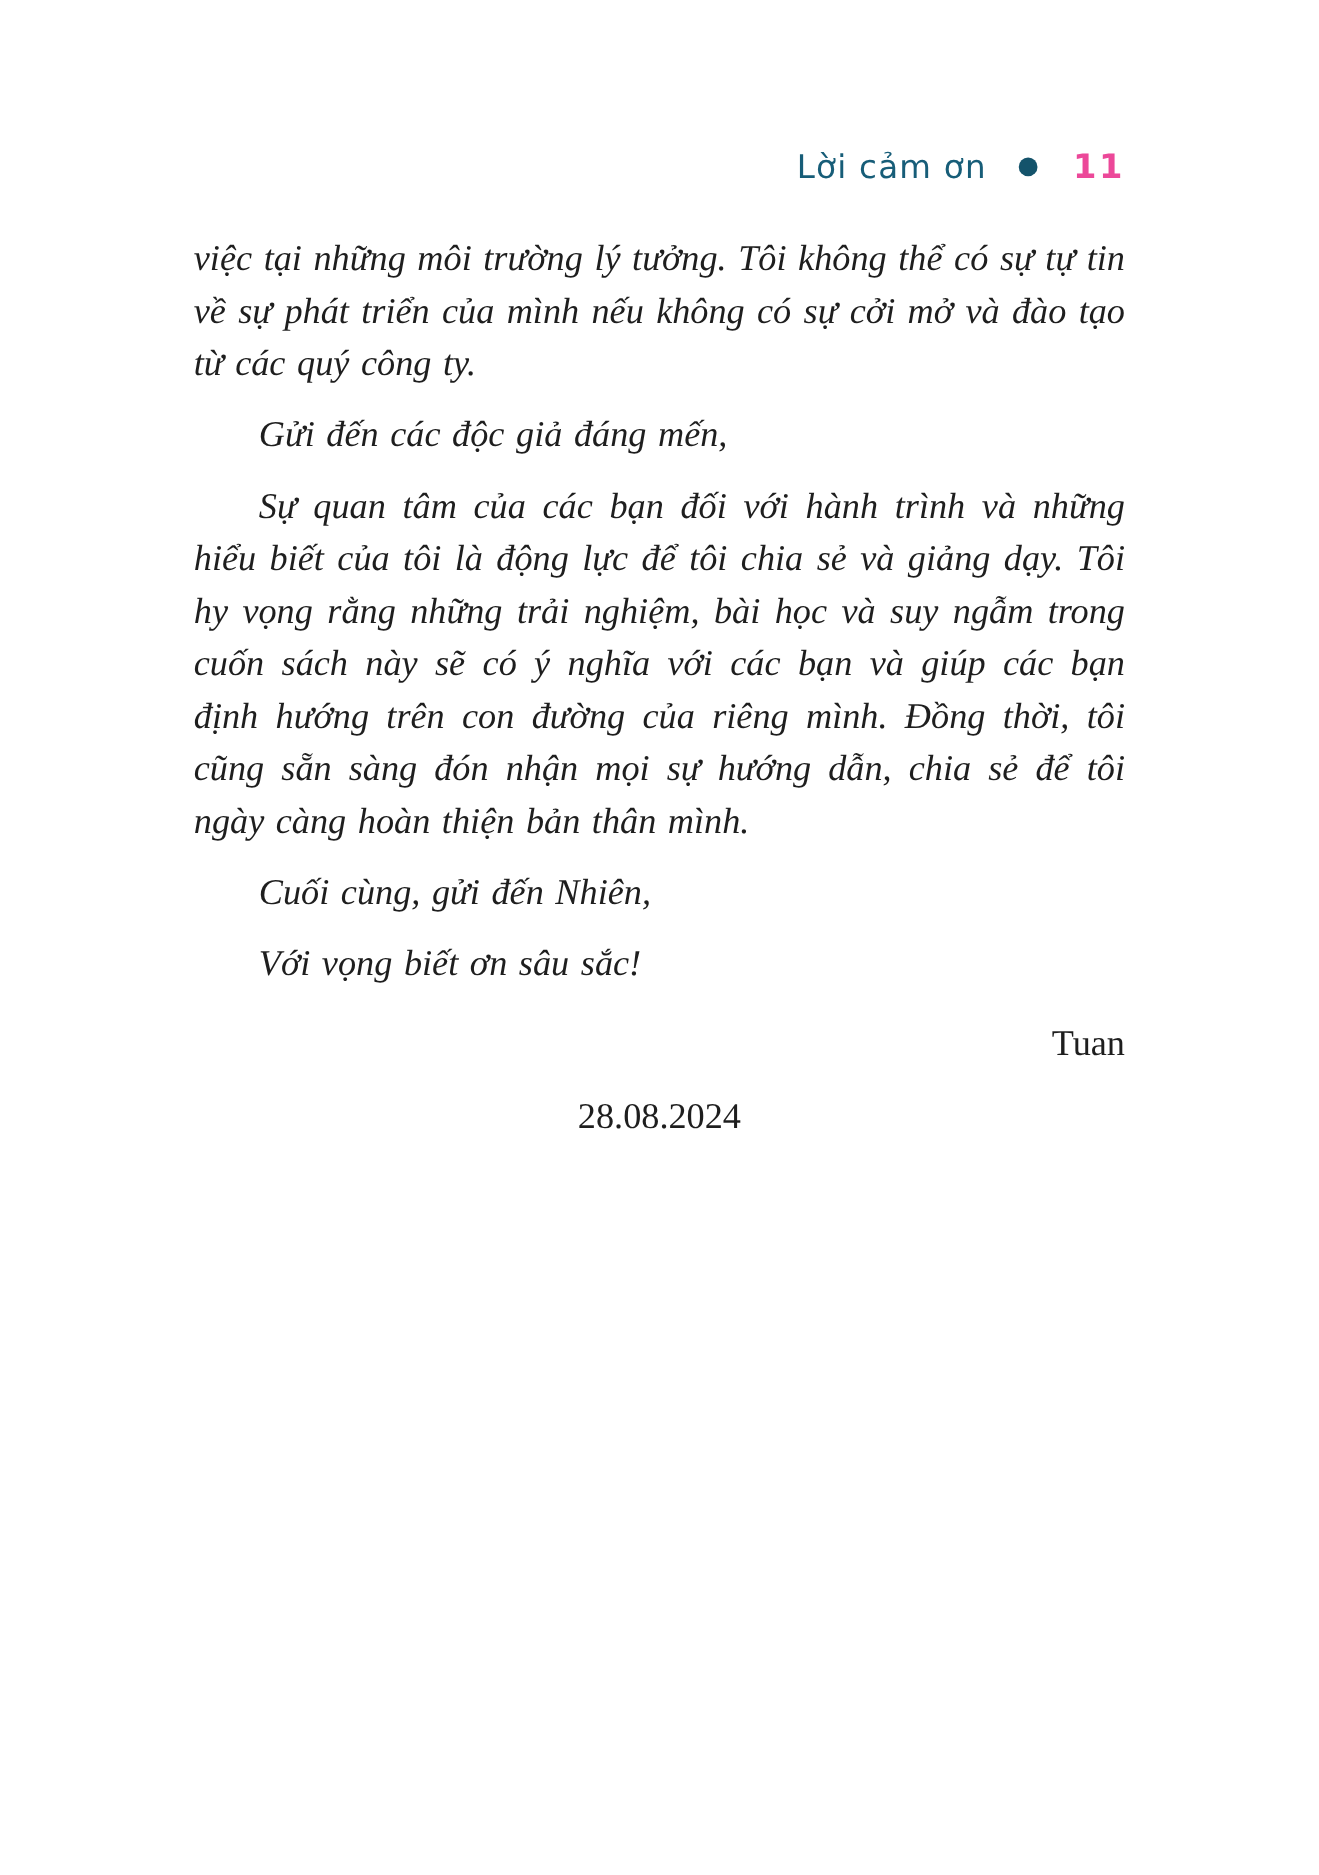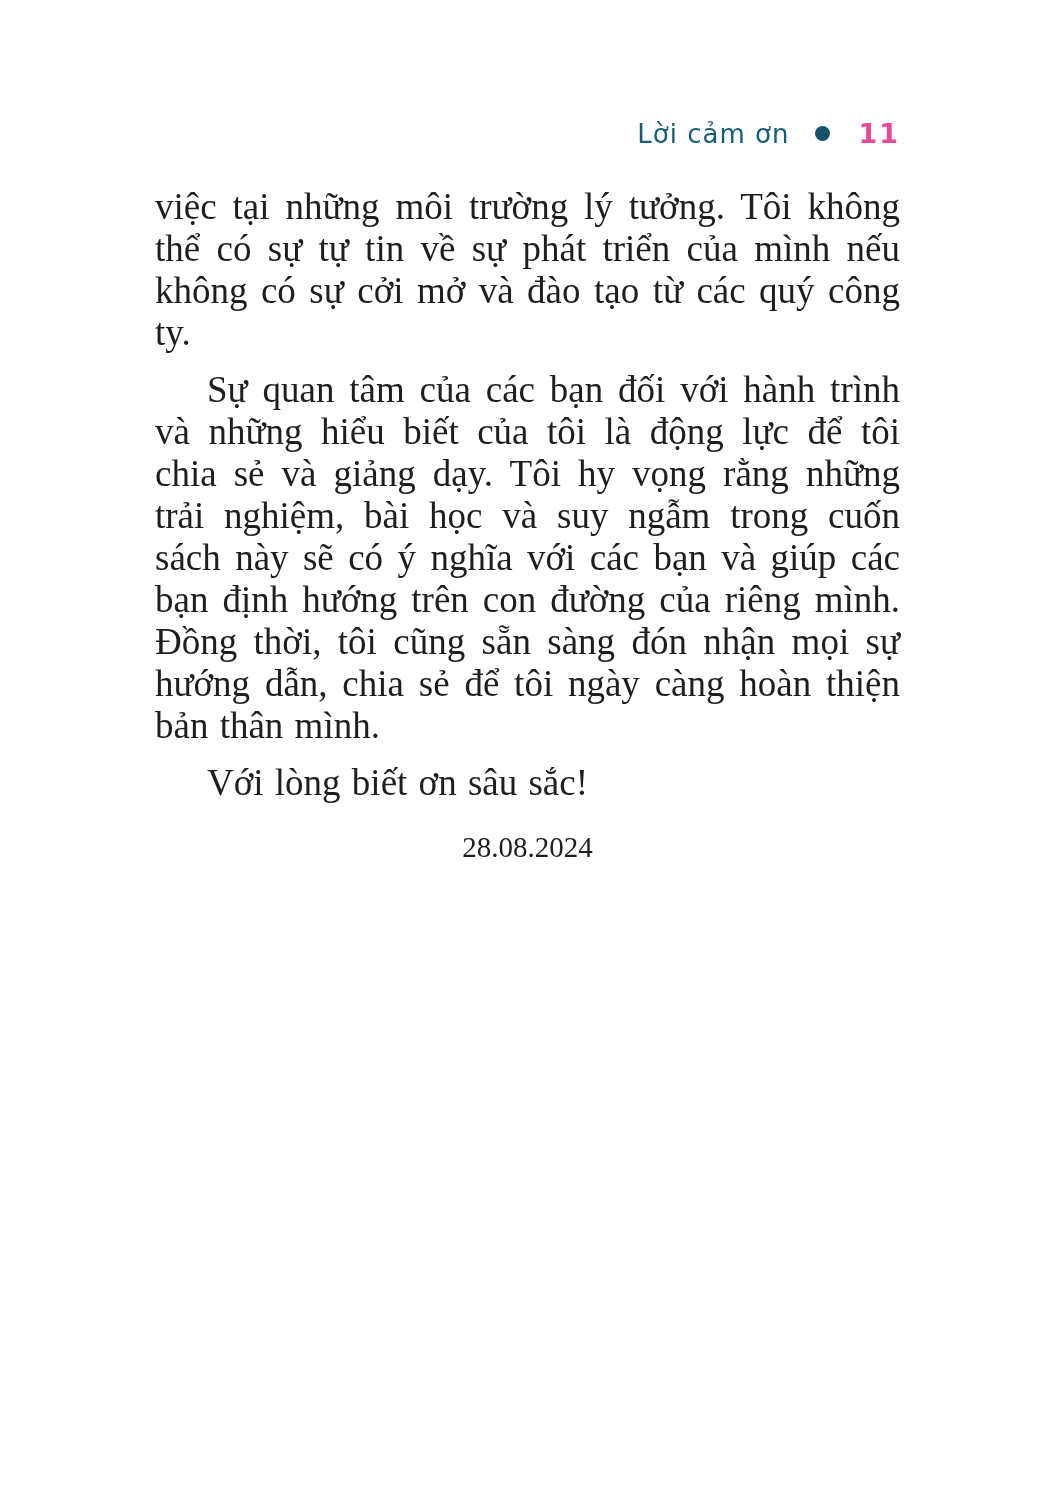--- a/index.html
+++ b/index.html
@@ -47,24 +47,25 @@
   
   .body-text {
     position: absolute;
     top: 186px;
     left: 155px;
     width: 745px;
     color: #1e1e1e;
   }
   .body-text p {
     margin: 0 0 15px 0;
-    font-size: 37px;
+    font-size: 29px;
     line-height: 42px;
     text-align: justify;
     word-spacing: 2px;
+    font-style: italic;
   }
   .body-text p.indent {
     text-indent: 52px;
   }
   
   .signature {
     margin-top: 22px;
     text-align: right;
   }
   .sig-name, .sig-date {
@@ -83,21 +84,24 @@
 <div class="page">
 
   <div class="running-header">
     <span class="running-title">Lời cảm ơn</span>
     <span class="separator-dot"></span>
     <span class="page-number">11</span>
   </div>
 
   <div class="body-text">
     <p>việc tại những môi trường lý tưởng. Tôi không thể có sự tự tin về sự phát triển của mình nếu không có sự cởi mở và đào tạo từ các quý công ty.</p>
+    <p class="indent">Gửi đến các độc giả đáng mến,</p>
     <p class="indent">Sự quan tâm của các bạn đối với hành trình và những hiểu biết của tôi là động lực để tôi chia sẻ và giảng dạy. Tôi hy vọng rằng những trải nghiệm, bài học và suy ngẫm trong cuốn sách này sẽ có ý nghĩa với các bạn và giúp các bạn định hướng trên con đường của riêng mình. Đồng thời, tôi cũng sẵn sàng đón nhận mọi sự hướng dẫn, chia sẻ để tôi ngày càng hoàn thiện bản thân mình.</p>
-    <p class="indent">Với lòng biết ơn sâu sắc!</p>
+    <p class="indent">Cuối cùng, gửi đến Nhiên,</p>
+    <p class="indent">Với vọng biết ơn sâu sắc!</p>
 
     <div class="signature">
+      <div class="sig-name">Tuan</div>
       <div class="sig-date">28.08.2024</div>
     </div>
   </div>
 
 </div>
 
 </body></html>

